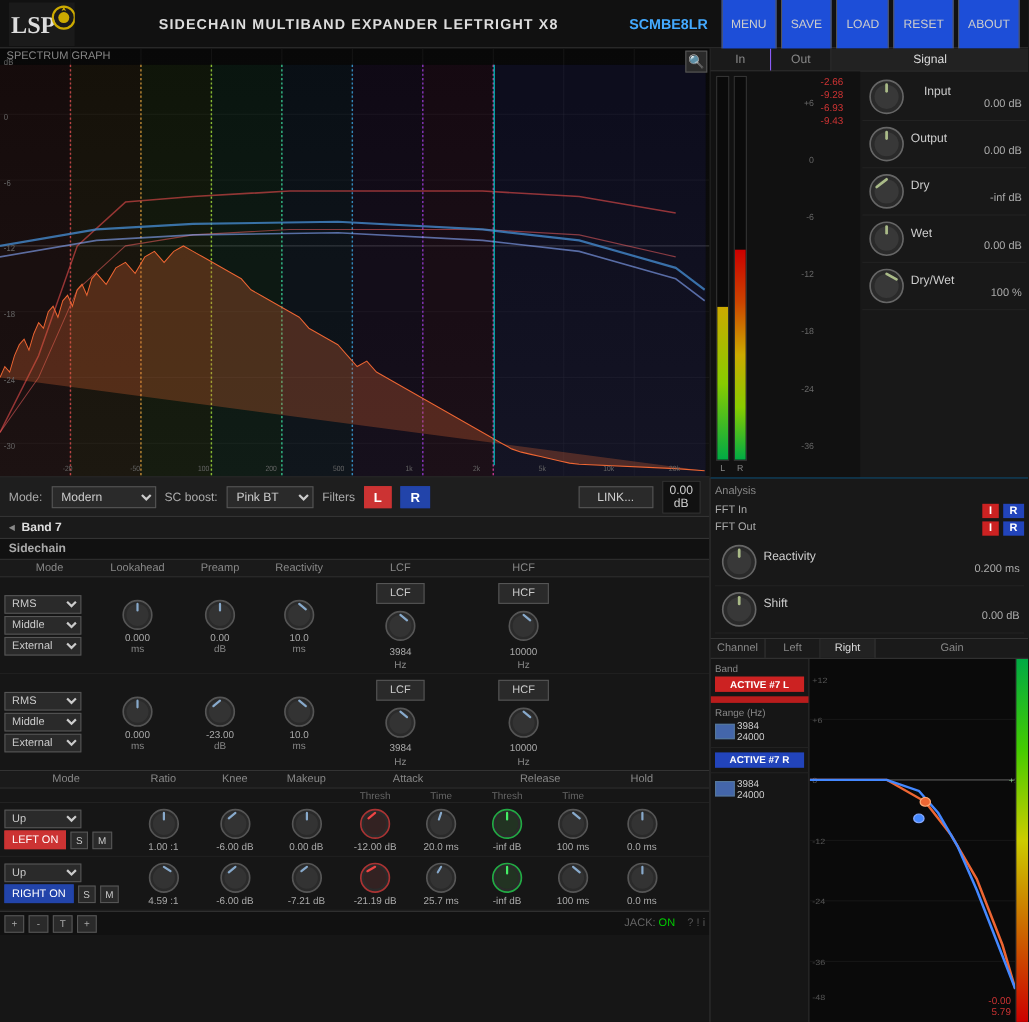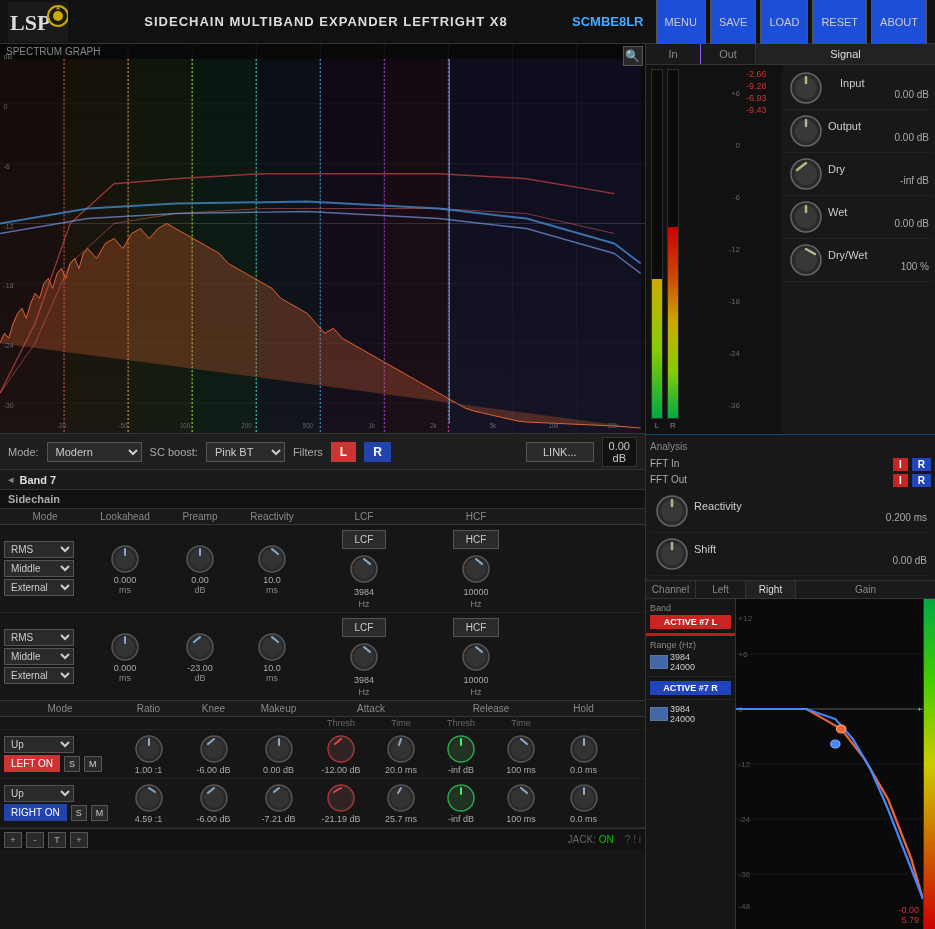--- a/index.html
+++ b/index.html
@@ -942,21 +942,21 @@
           <div style="width:50px;text-align:center;padding:3px;color:#888;border-right:1px solid #333;cursor:pointer;">Channel</div>
           <div style="width:50px;text-align:center;padding:3px;color:#888;border-right:1px solid #333;cursor:pointer;">Left</div>
           <div style="width:50px;text-align:center;padding:3px;color:#ddd;background:#222;border-right:1px solid #333;cursor:pointer;">Right</div>
           <div style="flex:1;text-align:center;padding:3px;color:#888;cursor:pointer;">Gain</div>
         </div>
 
         <div style="display:flex;flex:1;overflow:hidden;">
 
           <div style="width:90px;background:#161616;border-right:1px solid #333;display:flex;flex-direction:column;">
 
-            <div style="display:flex;flex-direction:column;padding:4px;border-bottom:3px solid #b91c1c;">
+            <div style="display:flex;flex-direction:column;padding:4px;border-bottom:6px solid #b91c1c;">
               <span style="font-size:9px;color:#888;margin-bottom:2px;">Band</span>
               <button class="active-btn red" style="font-size:9px;padding:2px 4px;">ACTIVE #7 L</button>
             </div>
 
             <div style="display:flex;flex-direction:column;padding:4px;border-bottom:1px solid #222;">
               <span style="font-size:9px;color:#888;margin-bottom:2px;">Range (Hz)</span>
               <div style="display:flex;align-items:center;gap:2px;">
                 <div style="width:18px;height:14px;background:#4466aa;border:1px solid #557799;"></div>
                 <div style="font-size:9px;color:#ccc;">
                   <span>3984</span><br>

